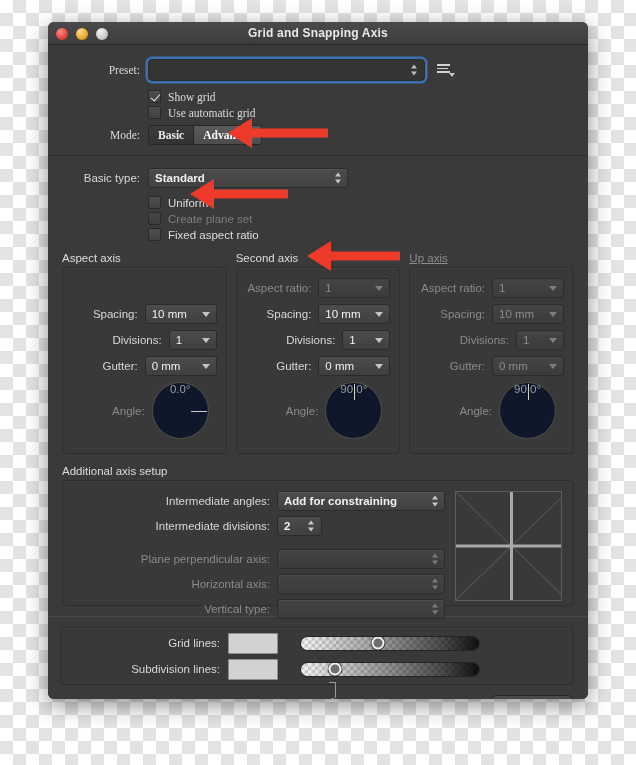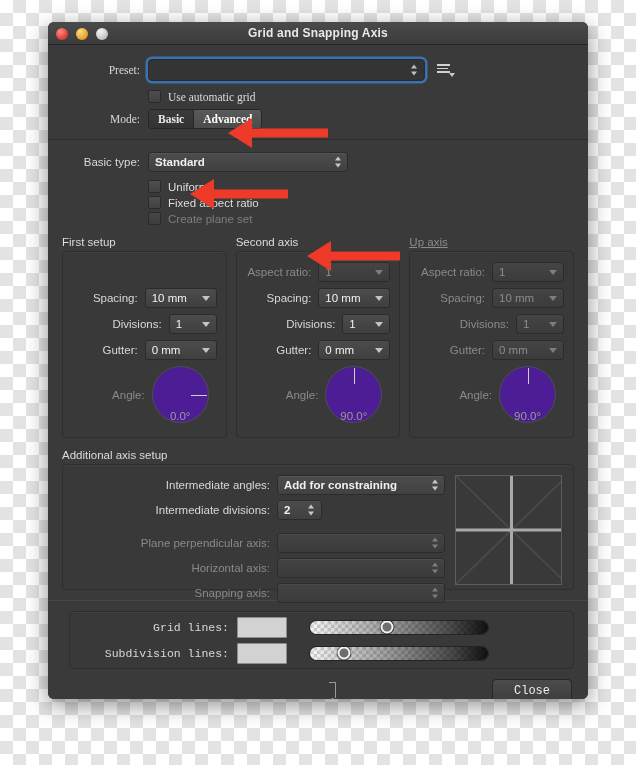--- a/index.html
+++ b/index.html
@@ -160,23 +160,23 @@
   
   .band {
     border-top: 1px solid #2b2b2b;
     border-bottom: 1px solid #474747;
   }
 
   
   .dial {
     width: 57px; height: 57px; border-radius: 50%;
     border: 1px solid #4e4e4e;
-    background: #4c1d95;
-    position: relative;
-    display:flex; align-items:flex-end; justify-content:center;
+    background: #0f172a;
+    position: relative;
+    display:flex; align-items:flex-start; justify-content:center;
   }
   .dial .val { font-size: 11.5px; color: #9a9a9a; }
   .dial .needle { position: absolute; background: #cfcfcf; }
 
   
   .seg {
     display: flex;
     border: 1px solid #272727;
     border-radius: 3px;
     overflow: hidden;
@@ -335,20 +335,24 @@
         <div class="menu-icon" style="margin-left:12px;">
           <i></i>
             <i></i>
             <i></i>
             <span class="tri"></span>
         </div>
       </div>
 
       <div style="margin-left:86px;">
         <div class="cb-row">
+          <span class="cb checked"></span>
+          <span class="cb-label">Show grid</span>
+        </div>
+        <div class="cb-row">
           <span class="cb"></span>
           <span class="cb-label">Use automatic grid</span>
         </div>
       </div>
 
       <div class="row" style="margin-top:6px;">
         <div class="lbl" style="width:78px;">Mode:</div>
         <div class="seg" style="margin-left:8px;">
           <div class="segbtn">Basic</div>
           <div class="segbtn active">Advanced</div>
@@ -365,33 +369,33 @@
           <span class="arrows"></span>
         </div>
       </div>
 
       <div style="margin-left:86px;">
         <div class="cb-row">
           <span class="cb"></span>
           <span class="cb-label">Uniform</span>
         </div>
         <div class="cb-row">
+          <span class="cb dimbox"></span>
+          <span class="cb-label dim">Create plane set</span>
+        </div>
+        <div class="cb-row">
           <span class="cb"></span>
           <span class="cb-label">Fixed aspect ratio</span>
         </div>
-        <div class="cb-row">
-          <span class="cb dimbox"></span>
-          <span class="cb-label dim">Create plane set</span>
-        </div>
       </div>
 
       <div style="display:flex; gap:9px; margin-top:11px;">
 
         <div style="width:167px;">
-          <div class="group-title">First setup</div>
+          <div class="group-title">Aspect axis</div>
           <div class="group" style="height:187px; padding:10px 9px 0 0;">
             <div class="row" style="justify-content:flex-end; height:26px; visibility:hidden;">
               <div class="lbl dim" style="margin-right:7px;">.</div>
                 <div class="combo dim" style="width:80px;"></div>
             </div>
             <div class="row" style="justify-content:flex-end; margin-bottom:6px;">
               <div class="lbl" style="margin-right:7px;">Spacing:</div>
               <div class="combo" style="width:72px;">
                 <span>10 mm</span>
                 <span class="caret"></span>
@@ -532,41 +536,41 @@
               </div>
             </div>
             <div class="row" style="margin-bottom:5px;">
               <div class="lbl dim" style="width:196px;">Horizontal axis:</div>
               <div class="popup dim" style="width:168px; margin-left:7px;">
                 <span></span>
                 <span class="arrows"></span>
               </div>
             </div>
             <div class="row">
-              <div class="lbl dim" style="width:196px;">Snapping axis:</div>
+              <div class="lbl dim" style="width:196px;">Vertical type:</div>
               <div class="popup dim" style="width:168px; margin-left:7px;">
                 <span></span>
                 <span class="arrows"></span>
               </div>
             </div>
           </div>
 
           <div class="preview" style="margin-left:10px;">
             <svg width="111" height="108" viewBox="0 0 111 108">
               <line x1="0" y1="0" x2="111" y2="108" stroke="#4c4c4c" stroke-width="1.6"></line>
               <line x1="111" y1="0" x2="0" y2="108" stroke="#4c4c4c" stroke-width="1.6"></line>
               <line x1="55.5" y1="0" x2="55.5" y2="108" stroke="#a9a9a9" stroke-width="3"></line>
               <line x1="0" y1="54" x2="111" y2="54" stroke="#a9a9a9" stroke-width="3"></line>
             </svg>
           </div>
         </div>
       </div>
     </div>
 
-    <div style="padding:10px 14px 0 21px;font-family:Liberation Mono, monospace;">
+    <div style="padding:10px 14px 0 12px;">
       <div class="group" style="height:58px; padding:8px 12px; display:flex; align-items:center;">
 
         <div style="flex:1;">
           <div class="row" style="margin-bottom:5px;">
             <div class="lbl" style="width:147px;">Grid lines:</div>
             <div class="swatch" style="margin-left: 8px; background: rgb(210, 210, 210);"></div>
             <div style="width:9px; margin-left:7px;"></div>
             <div class="slider" style="margin-left:6px;">
               <div class="checker"></div>
               <div class="knob" id="knob-grid" style="left: 43%;"></div>

